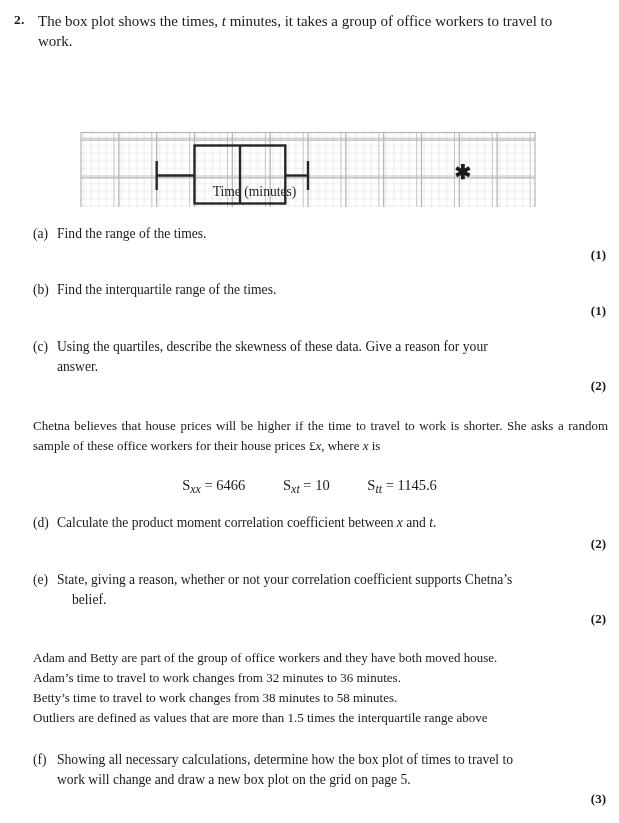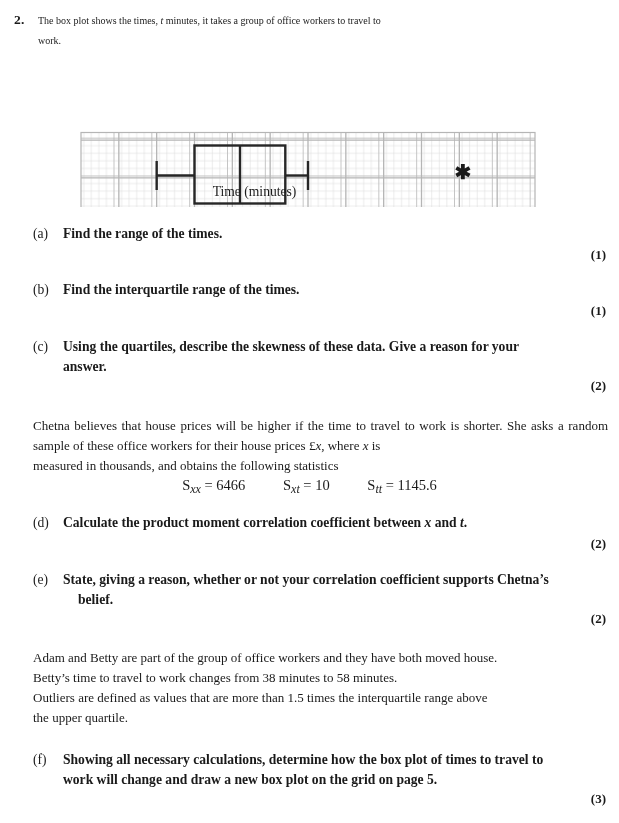--- a/index.html
+++ b/index.html
@@ -25,44 +25,43 @@
     top: 12px;
     font-weight: bold;
     font-size: 13.5px;
     letter-spacing: 0.2px;
   }
   .stem {
     position: absolute;
     left: 38px;
     top: 11px;
     width: 570px;
-    font-size: 10px;
+    font-size: 15px;
     line-height: 20px;
     text-align: justify;
     text-justify: inter-word;
   }
   .stem .last-line { text-align: left; }
 
   .part {
     position: absolute;
     font-size: 13.6px;
     line-height: 20px;
   }
   .part .lbl {
     position: absolute;
     left: 0;
     top: 0;
     width: 26px;
   }
   .part .body {
-    margin-left: 30px;
+    margin-left: 24px;
     display: block;
     text-align: justify;
     text-justify: inter-word;
-    font-weight: bold;
   }
 
   .marks {
     position: absolute;
     right: 13px;
     font-weight: bold;
     font-size: 13px;
   }
 
   .para {
@@ -219,21 +218,20 @@
   <div class="part" style="left:33px; top:337px; width:575px;">
     <span class="lbl">(c)</span>
     <span class="body">Using the quartiles, describe the skewness of these data.  Give a reason for your</span>
     <span class="body last-line" style="display:block;">answer.</span>
   </div>
   <div class="marks" style="top:378px;">(2)</div>
 
   <div class="para" style="top:416px;">
     <span>Chetna believes that house prices will be higher if the time to travel to work is shorter.</span>
     <span>She asks a random sample of these office workers for their house prices £</span><span class="ital">x</span><span>, where </span><span class="ital">x</span><span> is</span>
-    <span class="last-line">measured in thousands, and obtains the following statistics</span>
   </div>
 
   <div class="stats">
     <span class="stat"><span>S</span><span class="sub">xx</span> <span>= 6466</span></span>
     <span class="stat"><span>S</span><span class="sub">xt</span> <span>= 10</span></span>
     <span class="stat"><span>S</span><span class="sub">tt</span> <span>= 1145.6</span></span>
   </div>
 
   <div class="part" style="left:33px; top:513px; width:575px;">
     <span class="lbl">(d)</span>
@@ -243,23 +241,23 @@
 
   <div class="part" style="left:33px; top:570px; width:575px;">
     <span class="lbl">(e)</span>
     <span class="body">State, giving a reason, whether or not your correlation coefficient supports Chetna’s</span>
     <span class="body last-line" style="display:block;padding-left:15px;">belief.</span>
   </div>
   <div class="marks" style="top:611px;">(2)</div>
 
   <div class="para" style="top:648px;">
     <span class="plain">Adam and Betty are part of the group of office workers and they have both moved house.</span>
+    <span class="plain">Adam’s time to travel to work changes from 32 minutes to 36 minutes.</span>
     <span class="plain">Betty’s time to travel to work changes from 38 minutes to 58 minutes.</span>
     <span class="plain">Outliers are defined as values that are more than 1.5 times the interquartile range above</span>
-    <span class="plain">the upper quartile.</span>
   </div>
 
   <div class="part" style="left:33px; top:750px; width:575px;">
     <span class="lbl">(f)</span>
     <span class="body">Showing all necessary calculations, determine how the box plot of times to travel to</span>
     <span class="body last-line" style="display:block;">work will change and draw a new box plot on the grid on page 5.</span>
   </div>
   <div class="marks" style="top:791px;">(3)</div>
 
 </div>

